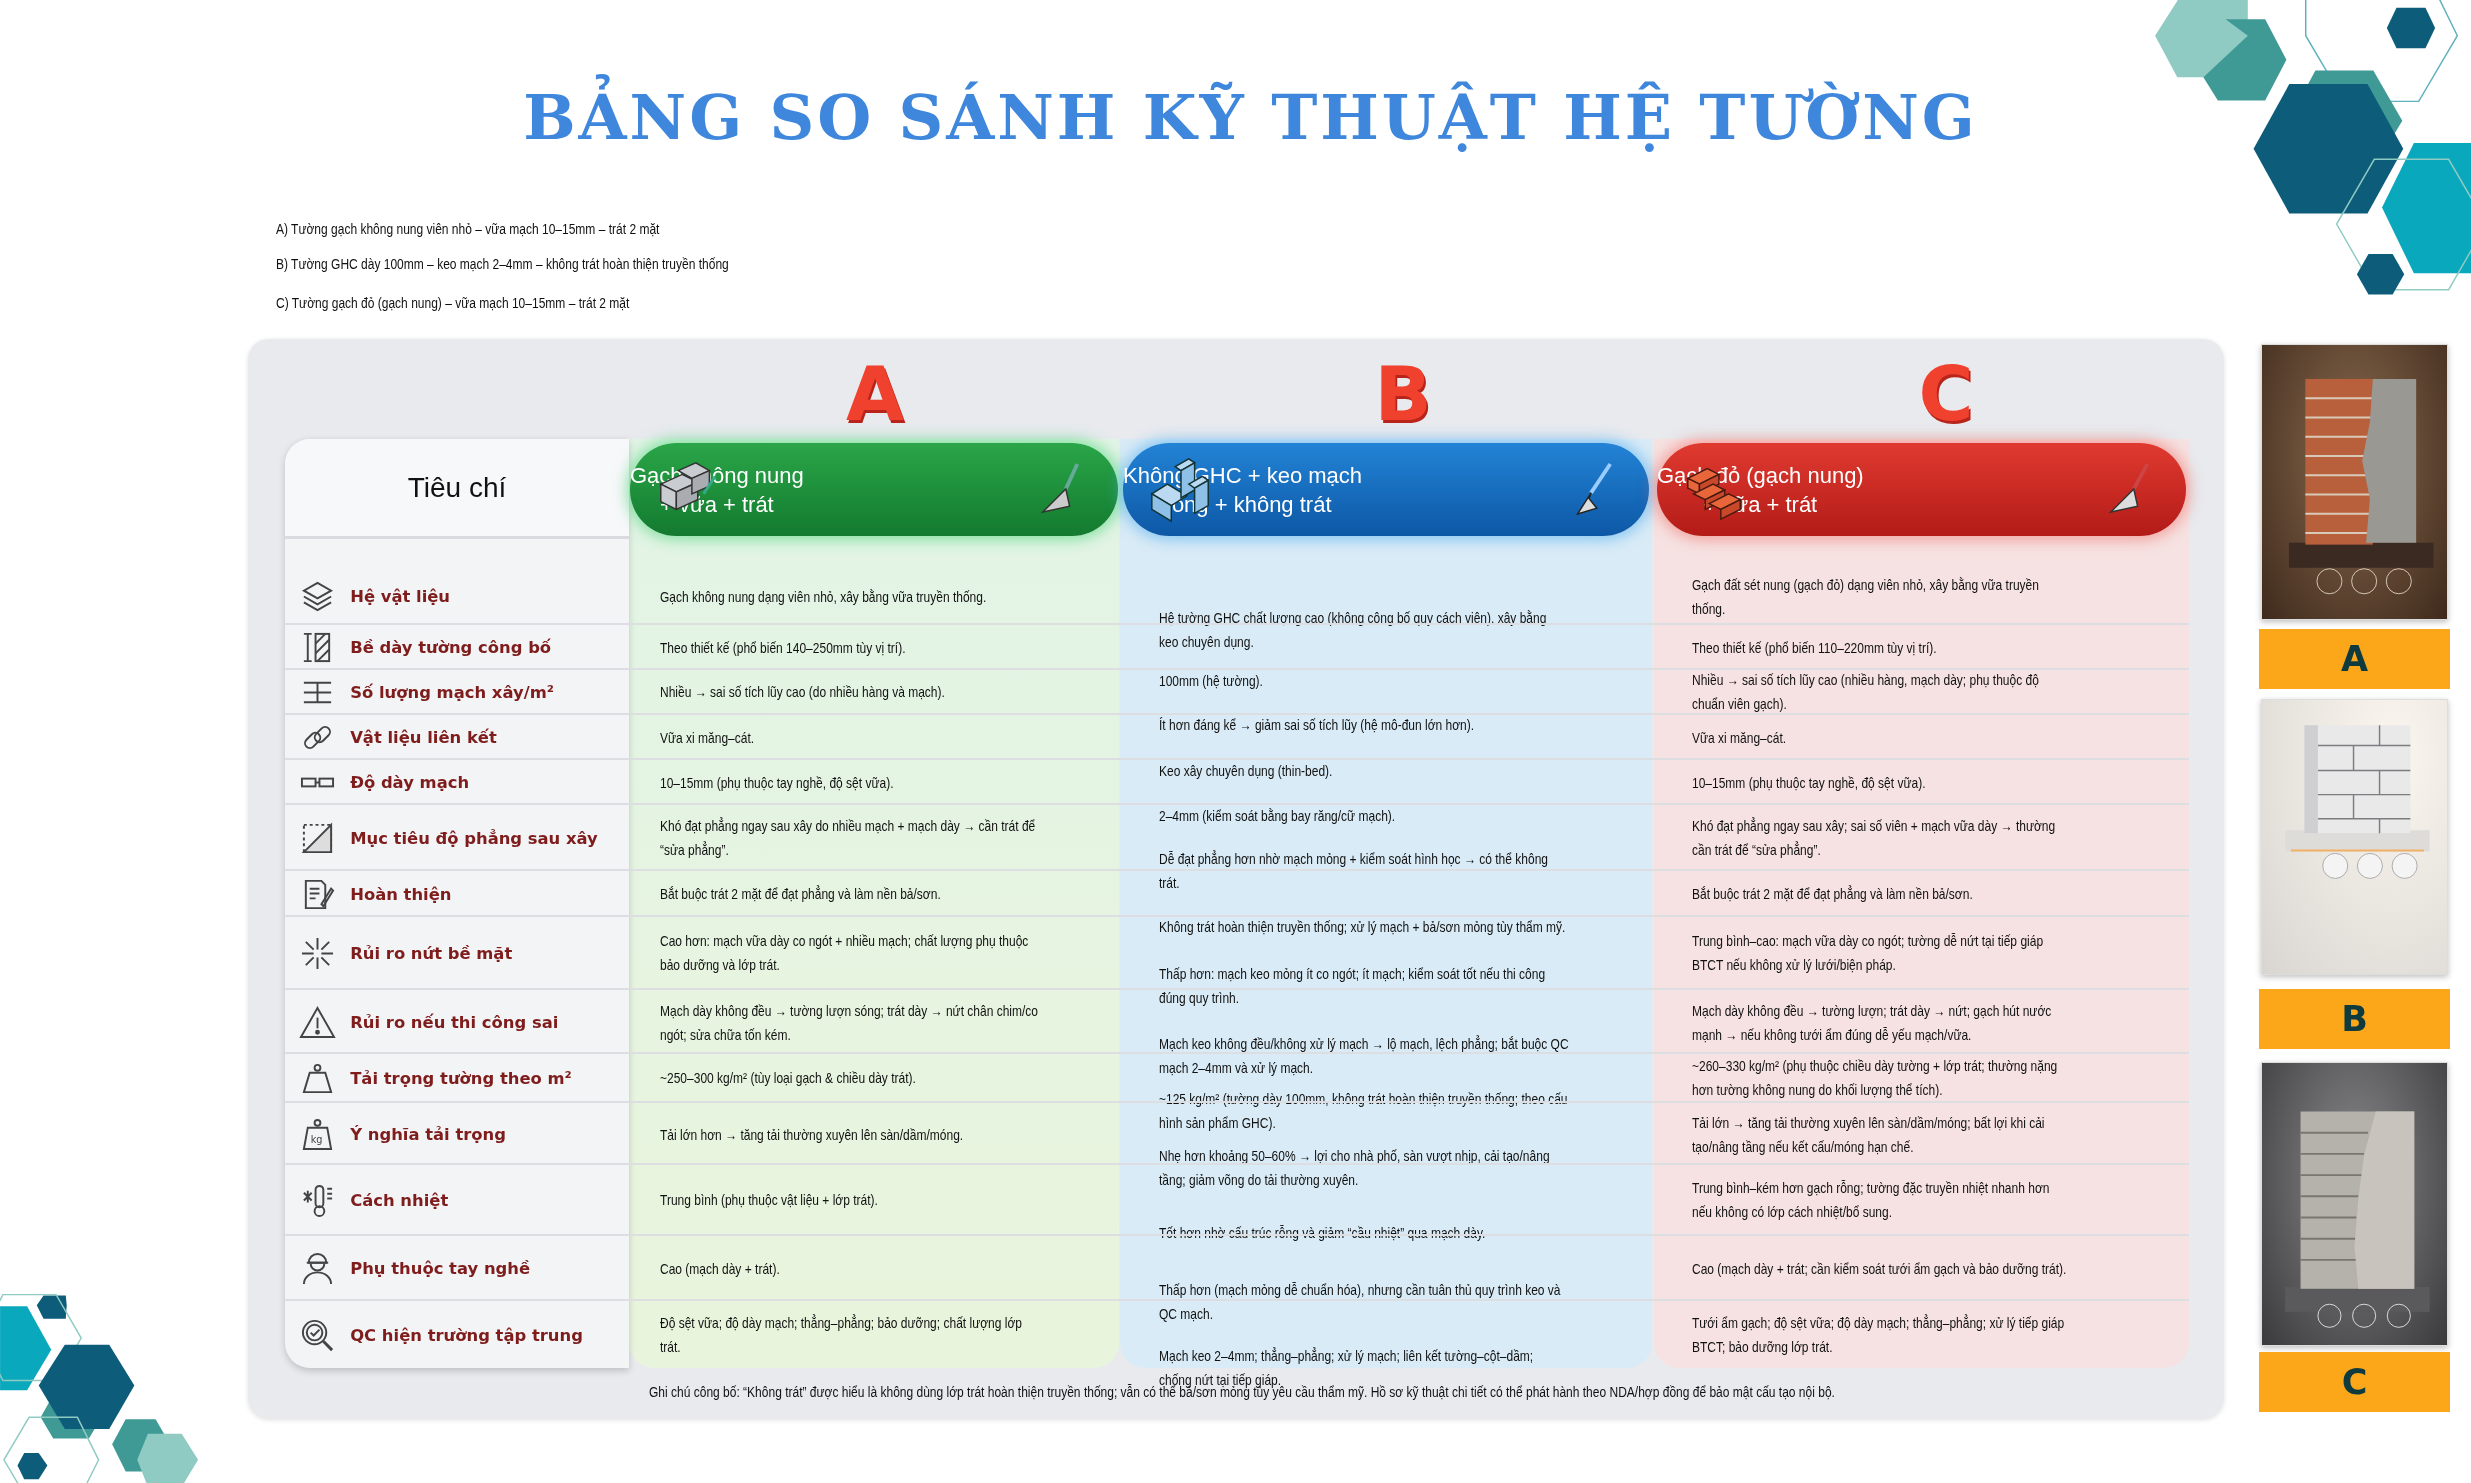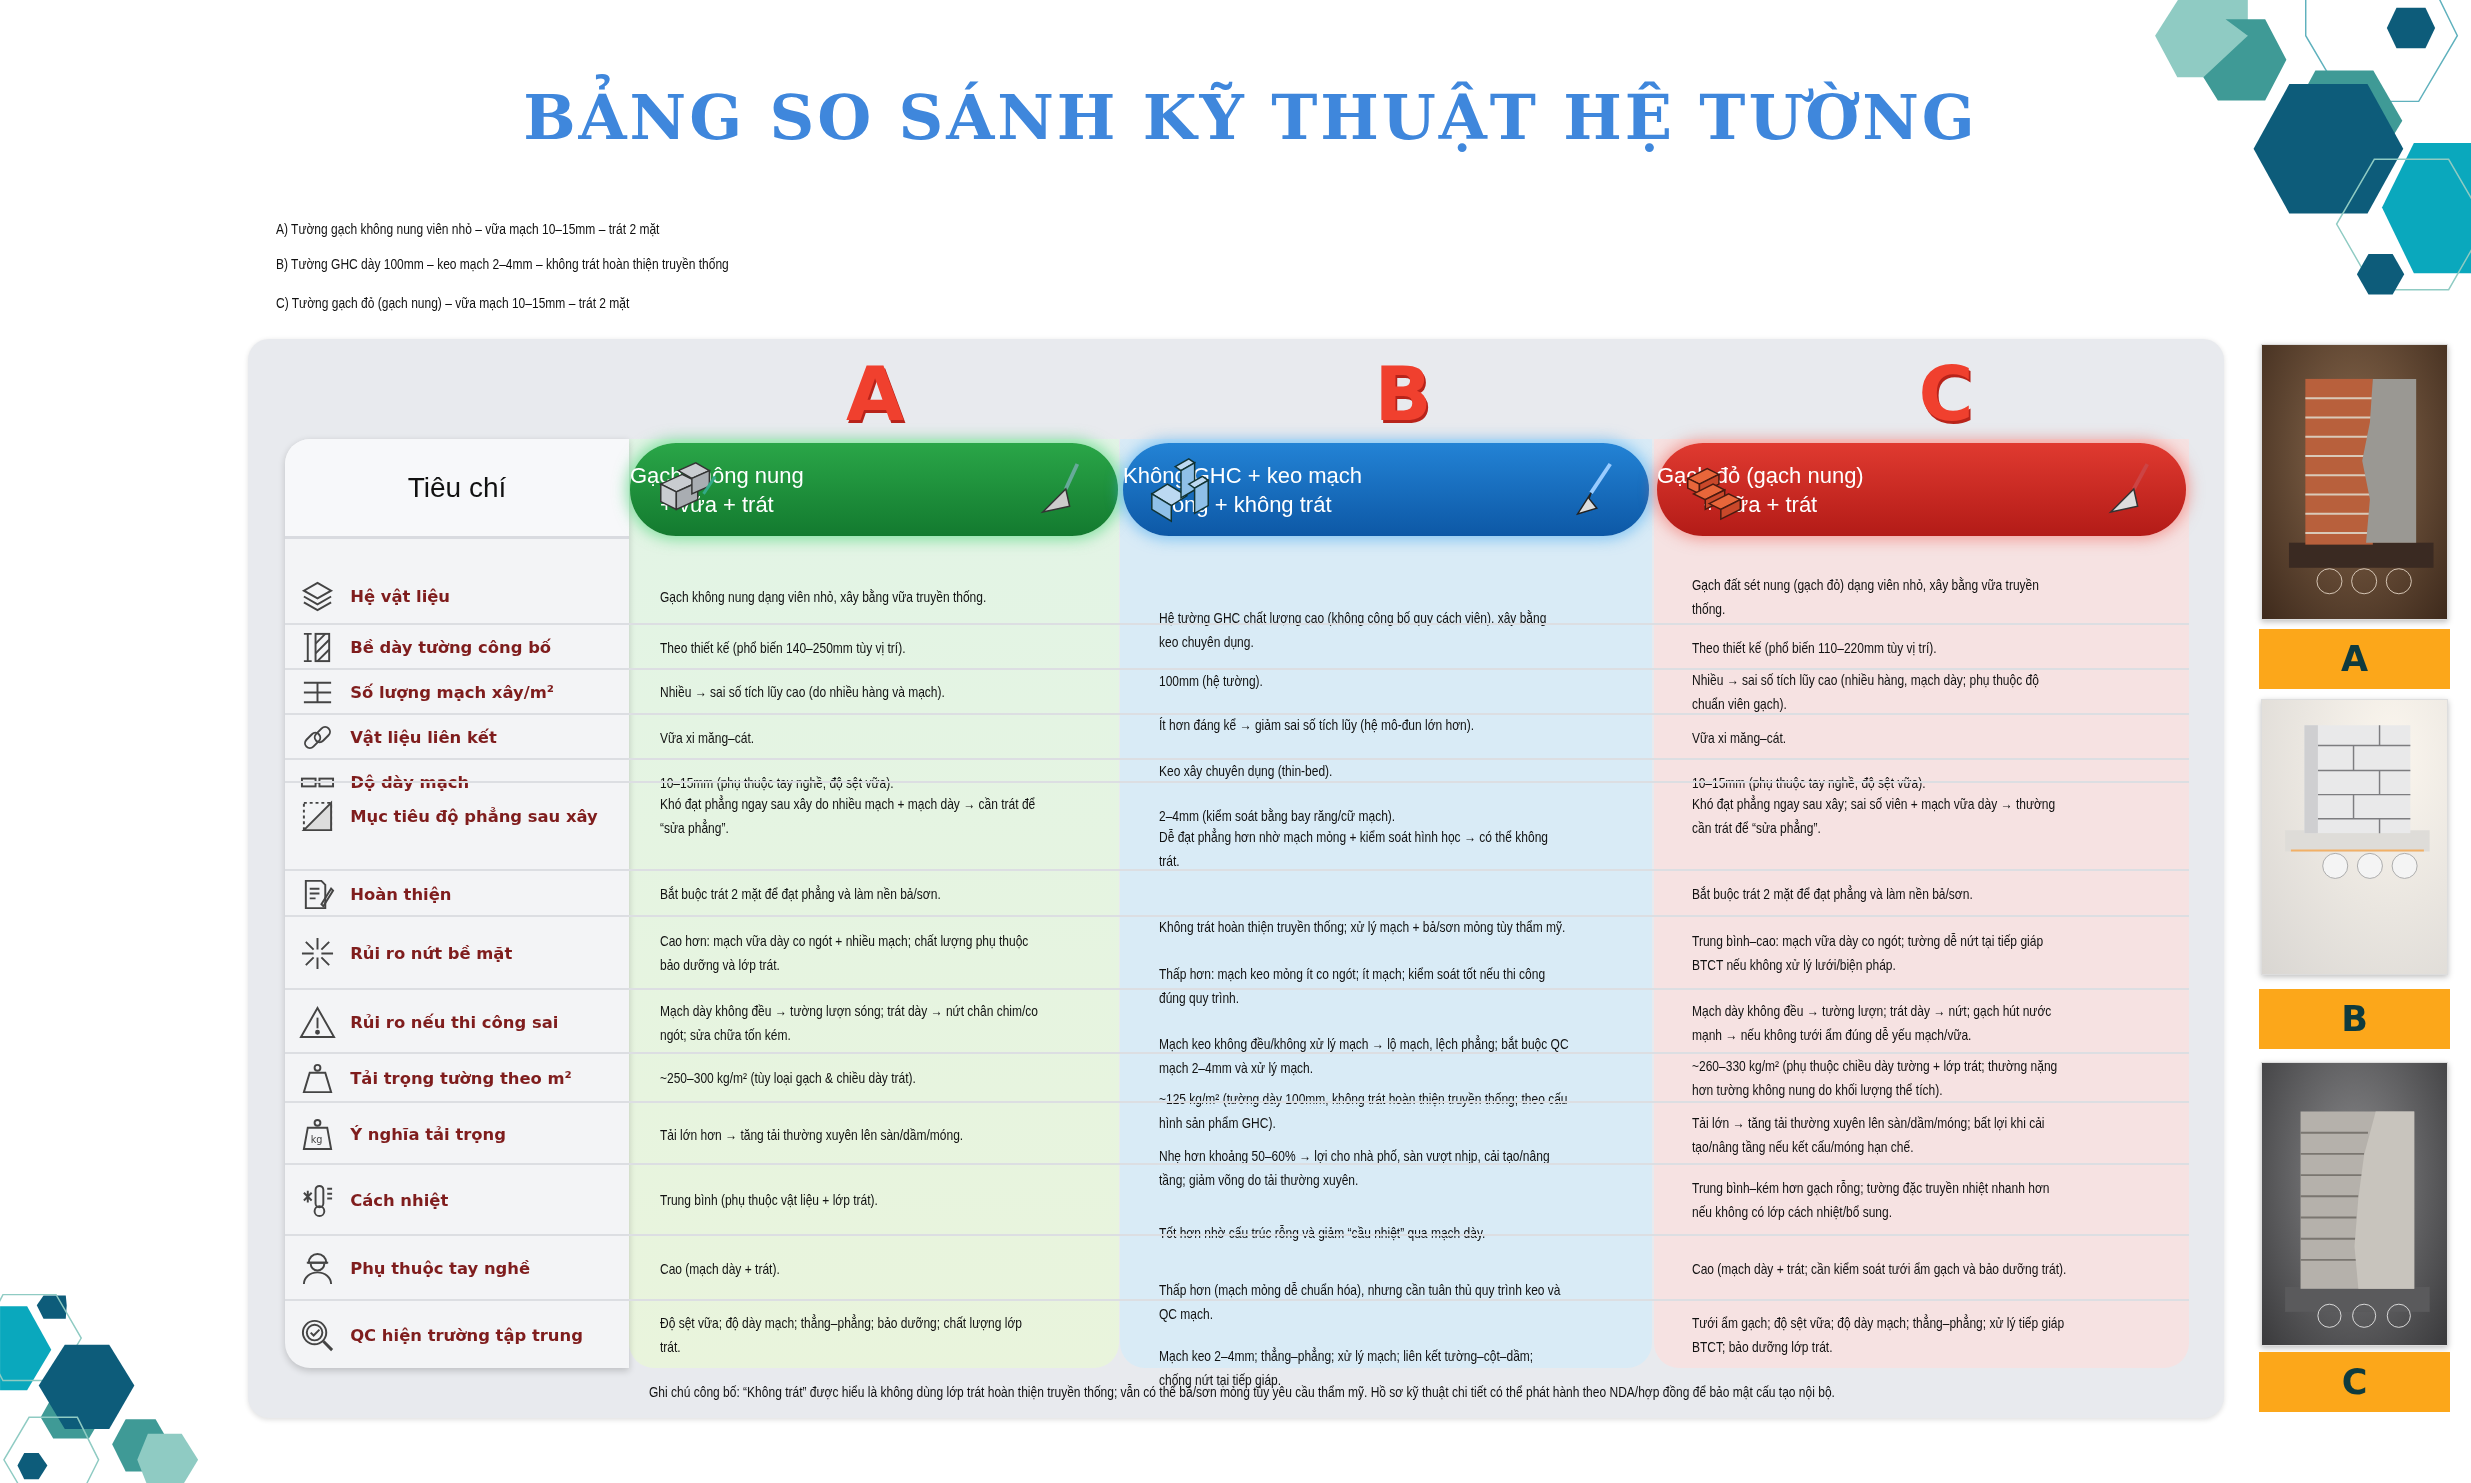--- a/index.html
+++ b/index.html
@@ -248,21 +248,21 @@
   <div class="cell v va">
       <span>10–15mm (phụ thuộc tay nghề, độ sệt vữa).</span>
     </div>
   <div class="cell v vb">
       <span>2–4mm (kiểm soát bằng bay răng/cữ mạch).</span>
     </div>
   <div class="cell v vc">
       <span>10–15mm (phụ thuộc tay nghề, độ sệt vữa).</span>
     </div>
 </div>
-<div class="row" style="top:781px;height:66px;">
+<div class="row" style="top:803px;height:66px;">
   <div class="cell crit">
       <span class="icon">
         <svg width="35" height="35" viewBox="0 0 36 36" fill="none" stroke="#444" stroke-width="2">
           <rect x="4" y="4" width="28" height="28" stroke-dasharray="3 3"></rect>
           <path d="M4 32 L32 4 V32 Z" fill="#ddd"></path>
         </svg>
       </span>
       <span class="lbl">Mục tiêu độ phẳng sau xây</span>
     </div>
   <div class="cell v va">

